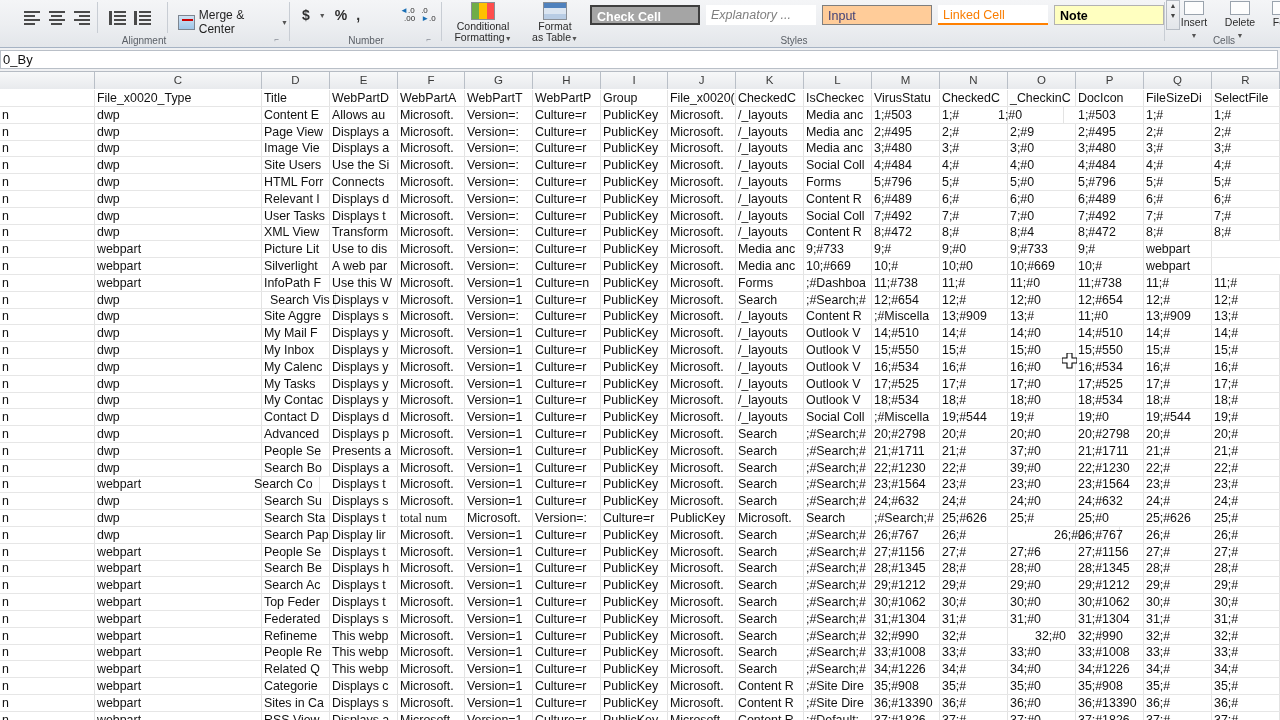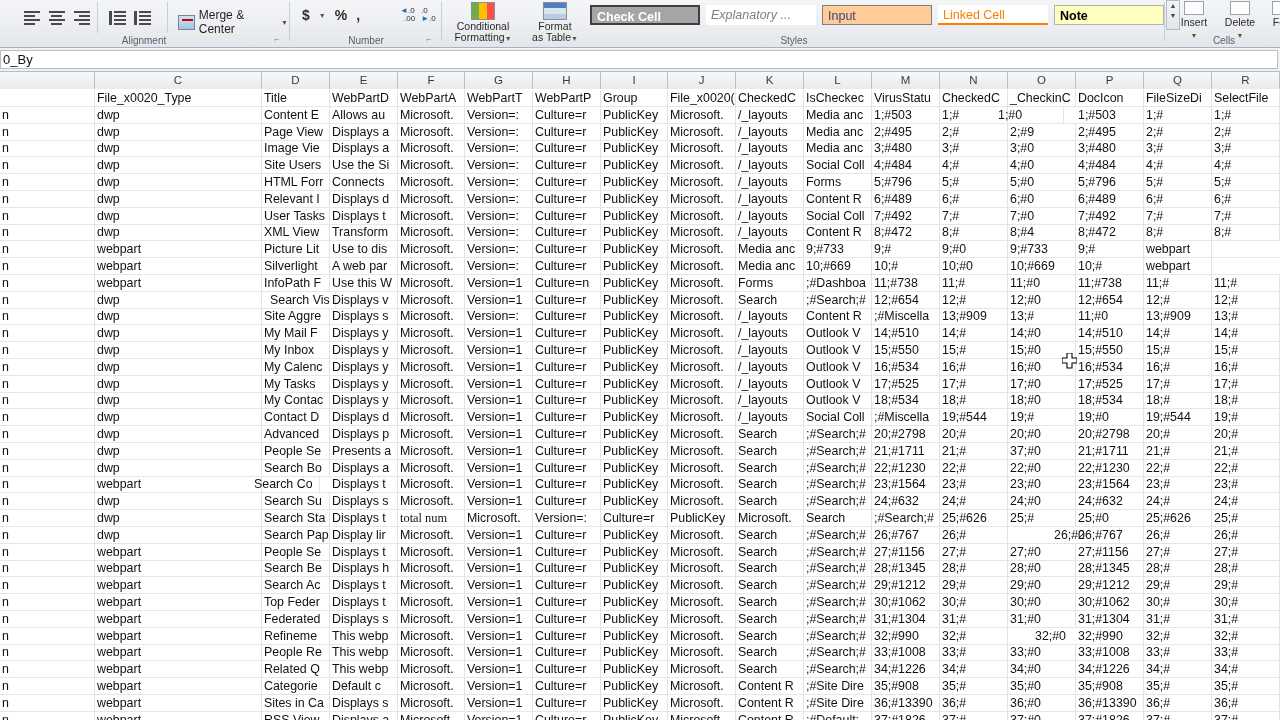--- a/index.html
+++ b/index.html
@@ -724,21 +724,21 @@
         <div class="cell" style="left: 330px; width: 68px;">Displays a</div>
         <div class="cell" style="left: 398px; width: 67px;">Microsoft.</div>
         <div class="cell" style="left: 465px; width: 68px;">Version=1</div>
         <div class="cell" style="left: 533px; width: 68px;">Culture=r</div>
         <div class="cell" style="left: 601px; width: 67px;">PublicKey</div>
         <div class="cell" style="left: 668px; width: 68px;">Microsoft.</div>
         <div class="cell" style="left: 736px; width: 68px;">Search</div>
         <div class="cell" style="left: 804px; width: 68px;">;#Search;#</div>
         <div class="cell" style="left: 872px; width: 68px;">22;#1230</div>
         <div class="cell" style="left: 940px; width: 68px;">22;#</div>
-        <div class="cell" style="left: 1008px; width: 68px;">22;#0</div>
+        <div class="cell" style="left: 1008px; width: 68px;">39;#0</div>
         <div class="cell" style="left: 1076px; width: 68px;">22;#1230</div>
         <div class="cell" style="left: 1144px; width: 68px;">22;#</div>
         <div class="cell" style="left: 1212px; width: 68px;">22;#</div>
         <div class="sep"></div>
       </div>
       <div class="datarow" style="top: 404.4px;">
         <div class="cell" style="left: 0px; width: 95px;">n</div>
         <div class="cell" style="left: 95px; width: 167px;">webpart</div>
         <div class="cell" style="left: 252px; width: 68px;">Search Co</div>
         <div class="cell" style="left: 330px; width: 68px;">Displays t</div>
@@ -824,21 +824,21 @@
         <div class="cell" style="left: 330px; width: 68px;">Displays t</div>
         <div class="cell" style="left: 398px; width: 67px;">Microsoft.</div>
         <div class="cell" style="left: 465px; width: 68px;">Version=1</div>
         <div class="cell" style="left: 533px; width: 68px;">Culture=r</div>
         <div class="cell" style="left: 601px; width: 67px;">PublicKey</div>
         <div class="cell" style="left: 668px; width: 68px;">Microsoft.</div>
         <div class="cell" style="left: 736px; width: 68px;">Search</div>
         <div class="cell" style="left: 804px; width: 68px;">;#Search;#</div>
         <div class="cell" style="left: 872px; width: 68px;">27;#1156</div>
         <div class="cell" style="left: 940px; width: 68px;">27;#</div>
-        <div class="cell" style="left: 1008px; width: 68px;">27;#0</div>
+        <div class="cell" style="left: 1008px; width: 68px;">27;#6</div>
         <div class="cell" style="left: 1076px; width: 68px;">27;#1156</div>
         <div class="cell" style="left: 1144px; width: 68px;">27;#</div>
         <div class="cell" style="left: 1212px; width: 68px;">27;#</div>
         <div class="sep"></div>
       </div>
       <div class="datarow" style="top: 488.4px;">
         <div class="cell" style="left: 0px; width: 95px;">n</div>
         <div class="cell" style="left: 95px; width: 167px;">webpart</div>
         <div class="cell" style="left: 262px; width: 68px;">Search Be</div>
         <div class="cell" style="left: 330px; width: 68px;">Displays h</div>
@@ -974,21 +974,21 @@
         <div class="cell" style="left: 1008px; width: 68px;">34;#0</div>
         <div class="cell" style="left: 1076px; width: 68px;">34;#1226</div>
         <div class="cell" style="left: 1144px; width: 68px;">34;#</div>
         <div class="cell" style="left: 1212px; width: 68px;">34;#</div>
         <div class="sep"></div>
       </div>
       <div class="datarow" style="top: 606px;">
         <div class="cell" style="left: 0px; width: 95px;">n</div>
         <div class="cell" style="left: 95px; width: 167px;">webpart</div>
         <div class="cell" style="left: 262px; width: 68px;">Categorie</div>
-        <div class="cell" style="left: 330px; width: 68px;">Default c</div>
+        <div class="cell" style="left: 330px; width: 68px;">Displays c</div>
         <div class="cell" style="left: 398px; width: 67px;">Microsoft.</div>
         <div class="cell" style="left: 465px; width: 68px;">Version=1</div>
         <div class="cell" style="left: 533px; width: 68px;">Culture=r</div>
         <div class="cell" style="left: 601px; width: 67px;">PublicKey</div>
         <div class="cell" style="left: 668px; width: 68px;">Microsoft.</div>
         <div class="cell" style="left: 736px; width: 68px;">Content R</div>
         <div class="cell" style="left: 804px; width: 68px;">;#Site Dire</div>
         <div class="cell" style="left: 872px; width: 68px;">35;#908</div>
         <div class="cell" style="left: 940px; width: 68px;">35;#</div>
         <div class="cell" style="left: 1008px; width: 68px;">35;#0</div>

